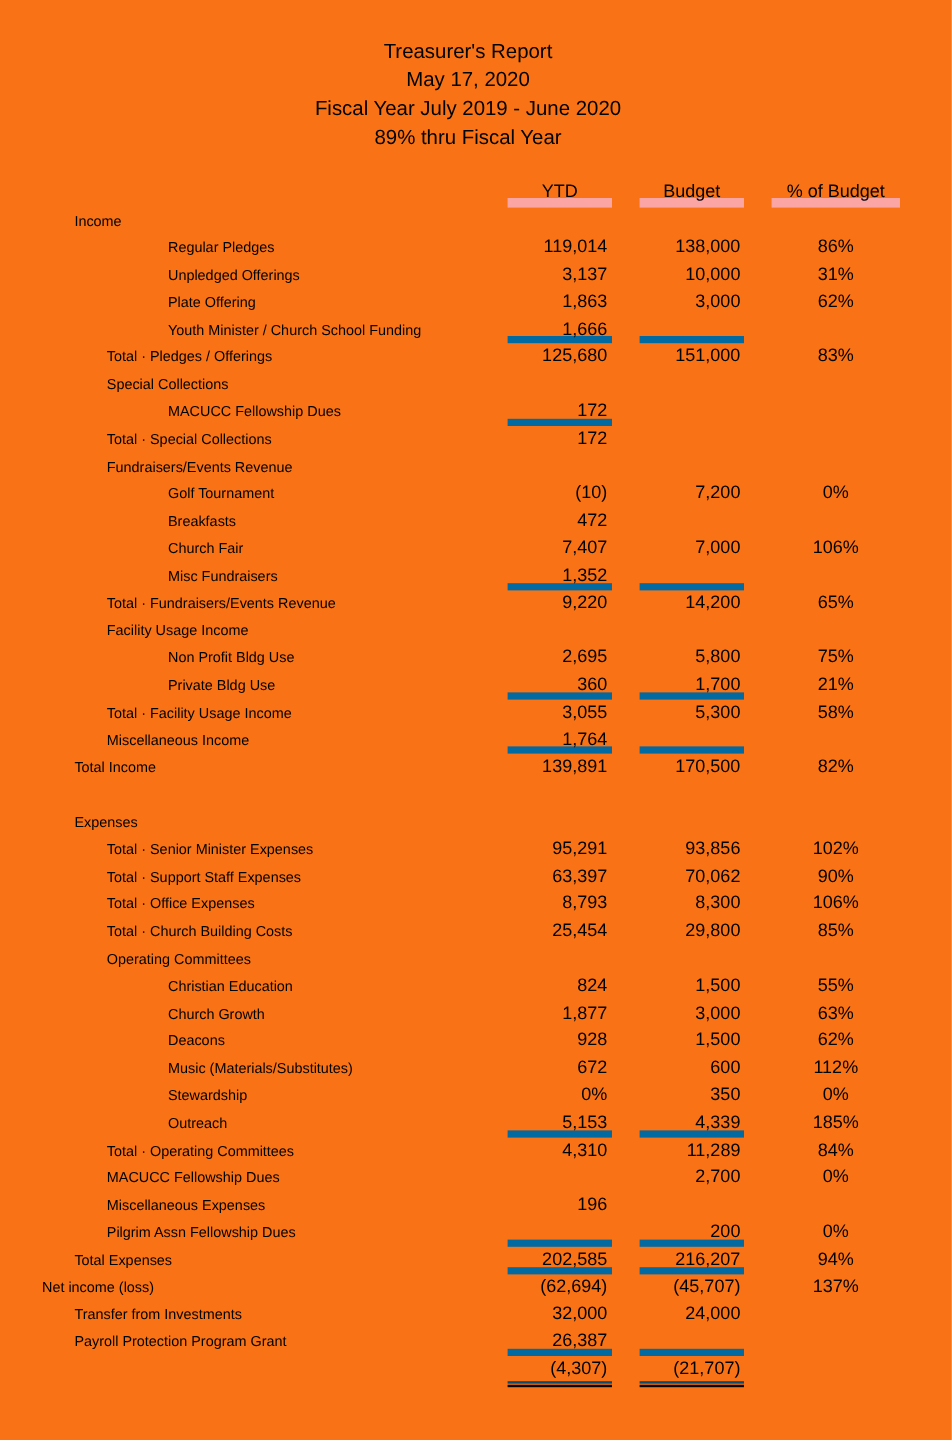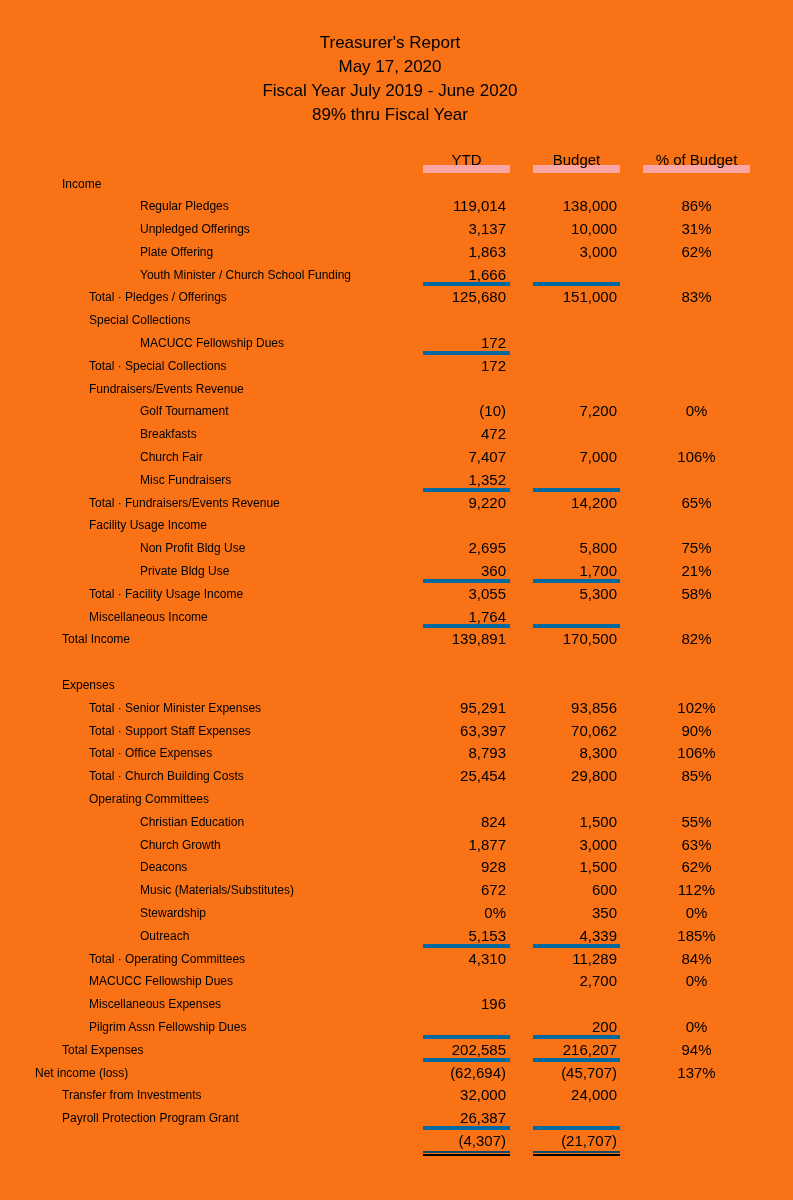--- a/index.html
+++ b/index.html
@@ -50,21 +50,21 @@
   .cell.ytd    { left: 423px; width: 87px;  padding-right: 4px; }
   .cell.budget { left: 533px; width: 87px;  padding-right: 3px; }
   .cell.pct    { left: 643px; width: 107px; text-align: center; padding-right: 0; }
 
   .header-row .cell {
     text-align: center;
     padding-right: 0;
     border-bottom: 8px solid #fca5a5;
   }
 
-  .ul { border-bottom: 4px solid #0369a1; }
+  .ul { border-bottom: 6px solid #0369a1; }
   .u2 { border-bottom: 2px solid #0c4a6e; }
   .u2::after {
     content: "";
     position: absolute;
     left: 0; right: 0; bottom: -5px;
     height: 2px;
     background: #000000;
   }
 </style>
 </head>

